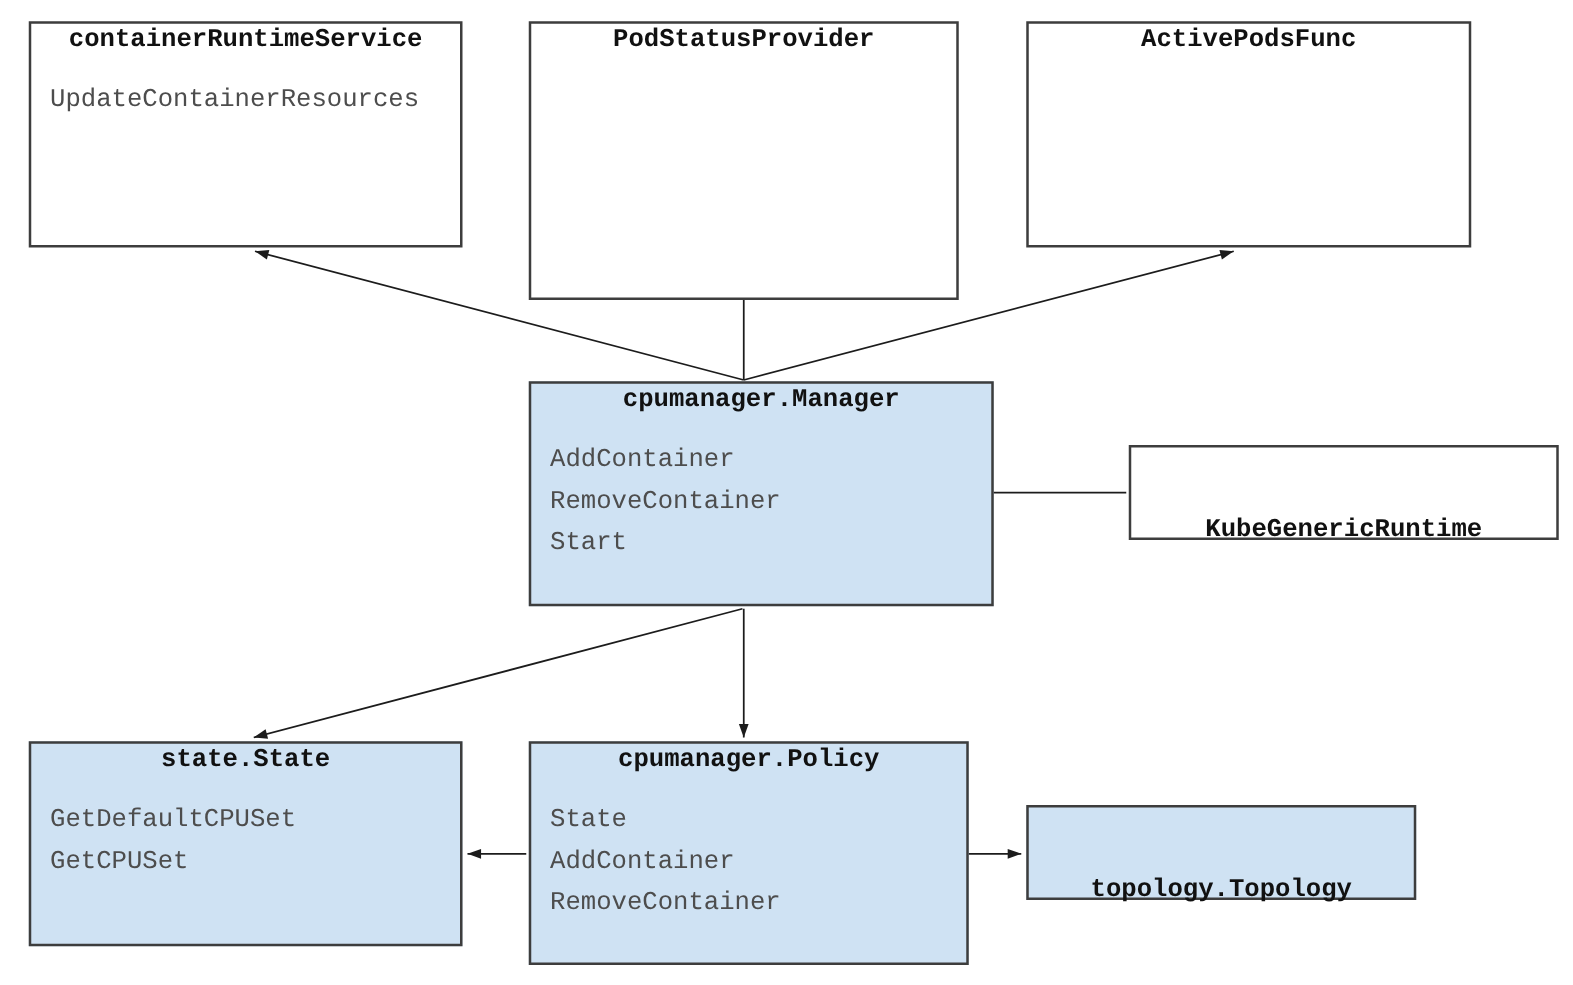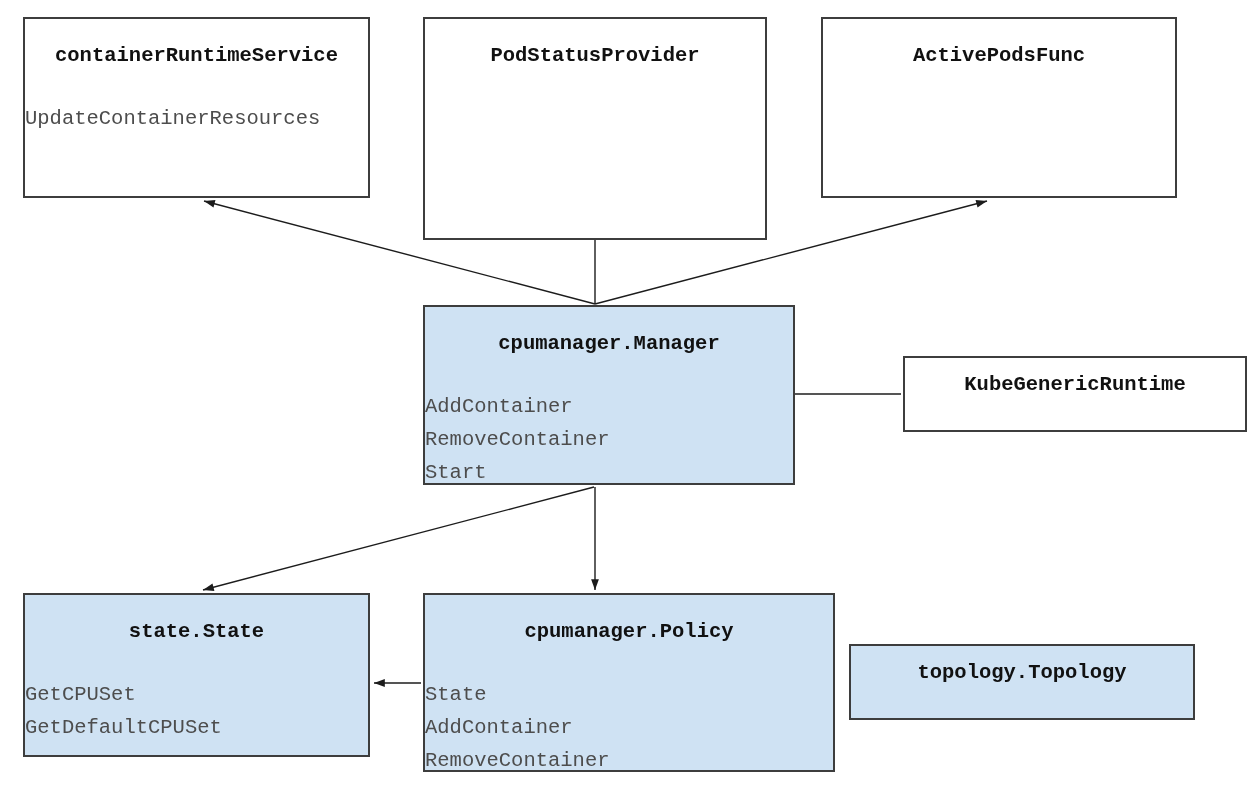--- a/index.html
+++ b/index.html
@@ -31,27 +31,28 @@
     position: absolute;
     border: 2px solid var(--box-border);
   }
   .node.white { background: var(--box-fill-white); }
   .node.blue  { background: var(--box-fill-blue); }
   .node-title {
     text-align: center;
     font-weight: bold;
     font-size: 20.5px;
     line-height: 26px;
-    padding-top: 24px;
+    padding-top: 1px;
     color: var(--title-text);
     white-space: pre;
   }
-  .node.slim .node-title { padding-top: 14px; }
+  .node.slim .node-title { padding-top: 14px; margin-top: 40px; }
   .node-methods {
-    margin-top: 33px;
+    margin-top: 18px;
+    padding-left: 15px;
   }
   .method {
     font-size: 20.5px;
     line-height: 33px;
     color: var(--method-text);
     white-space: pre;
   }
   svg line { stroke: var(--arrow); stroke-width: 1.4; }
   svg .ah { fill: var(--arrow); }
 </style>
@@ -100,31 +101,31 @@
     </div>
   </div>
 
   <div class="node white slim" style="left:903px; top:356px; width:344px; height:76px;">
     <div class="node-title">KubeGenericRuntime</div>
   </div>
 
   <div class="node blue" style="left:23px; top:593px; width:347px; height:164px;">
     <div class="node-title">state.State</div>
     <div class="node-methods">
+      <div class="method">GetDefaultCPUSet</div>
       <div class="method">GetCPUSet</div>
-      <div class="method">GetDefaultCPUSet</div>
     </div>
   </div>
 
-  <div class="node blue" style="left:423px; top:593px; width:412px; height:179px;">
+  <div class="node blue" style="left:423px; top:593px; width:352px; height:179px;">
     <div class="node-title">cpumanager.Policy</div>
     <div class="node-methods">
       <div class="method">State</div>
       <div class="method">AddContainer</div>
       <div class="method">RemoveContainer</div>
     </div>
   </div>
 
-  <div class="node blue slim" style="left:849px; top:644px; width:346px; height:76px;">
+  <div class="node blue slim" style="left:821px; top:644px; width:312px; height:76px;">
     <div class="node-title">topology.Topology</div>
   </div>
 
 </div>
 
 </body></html>

